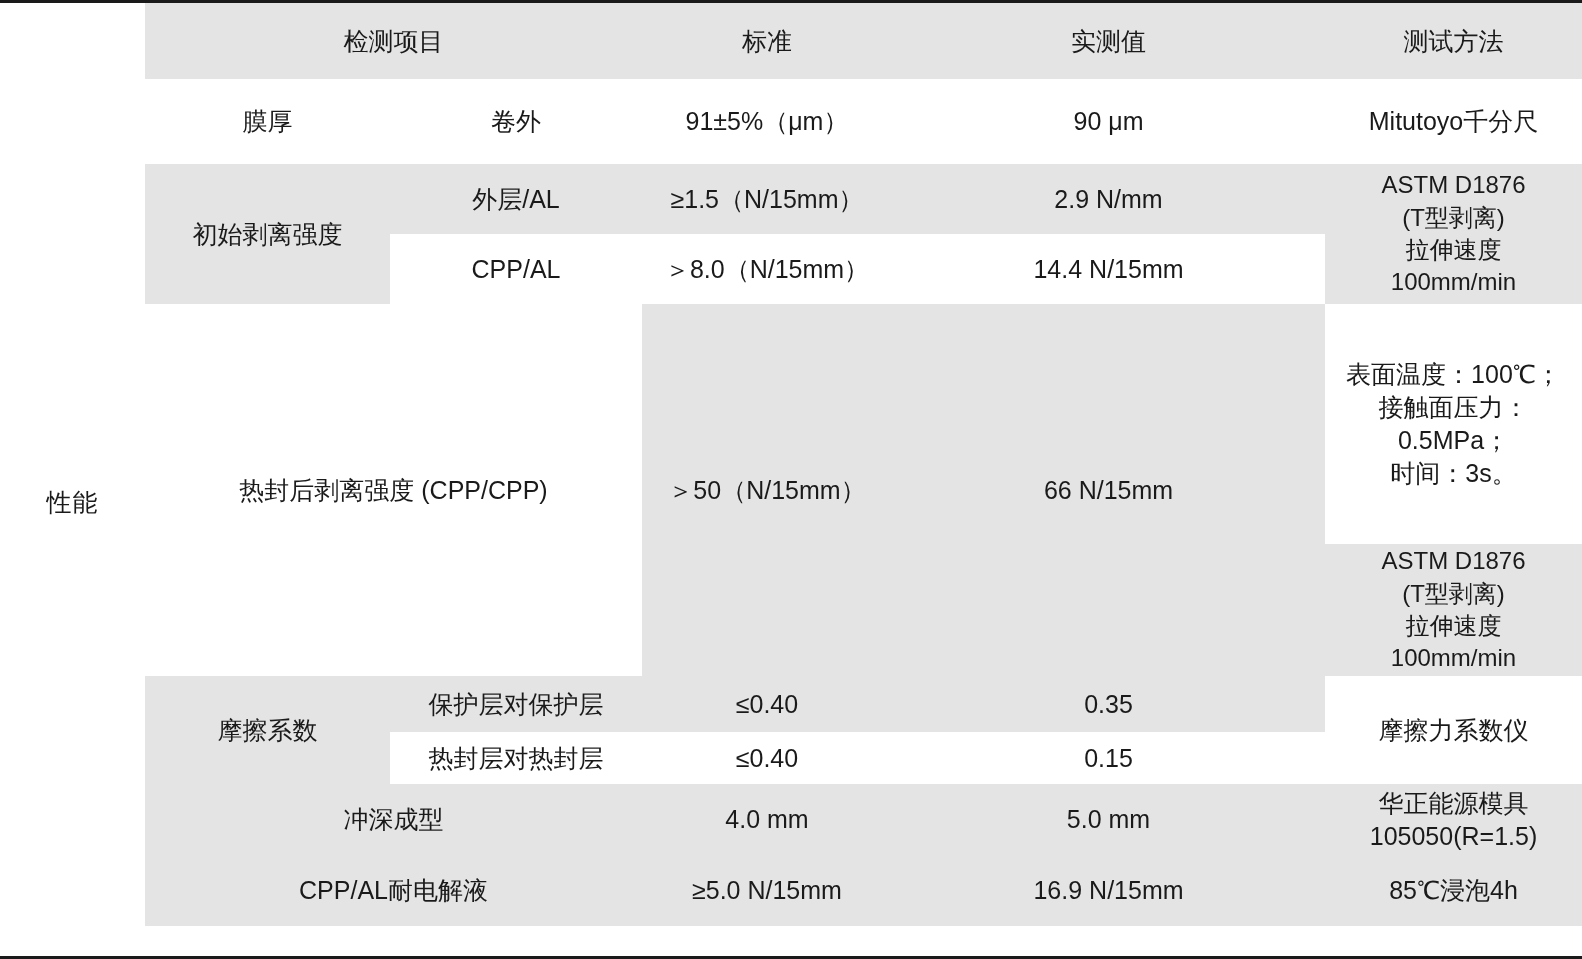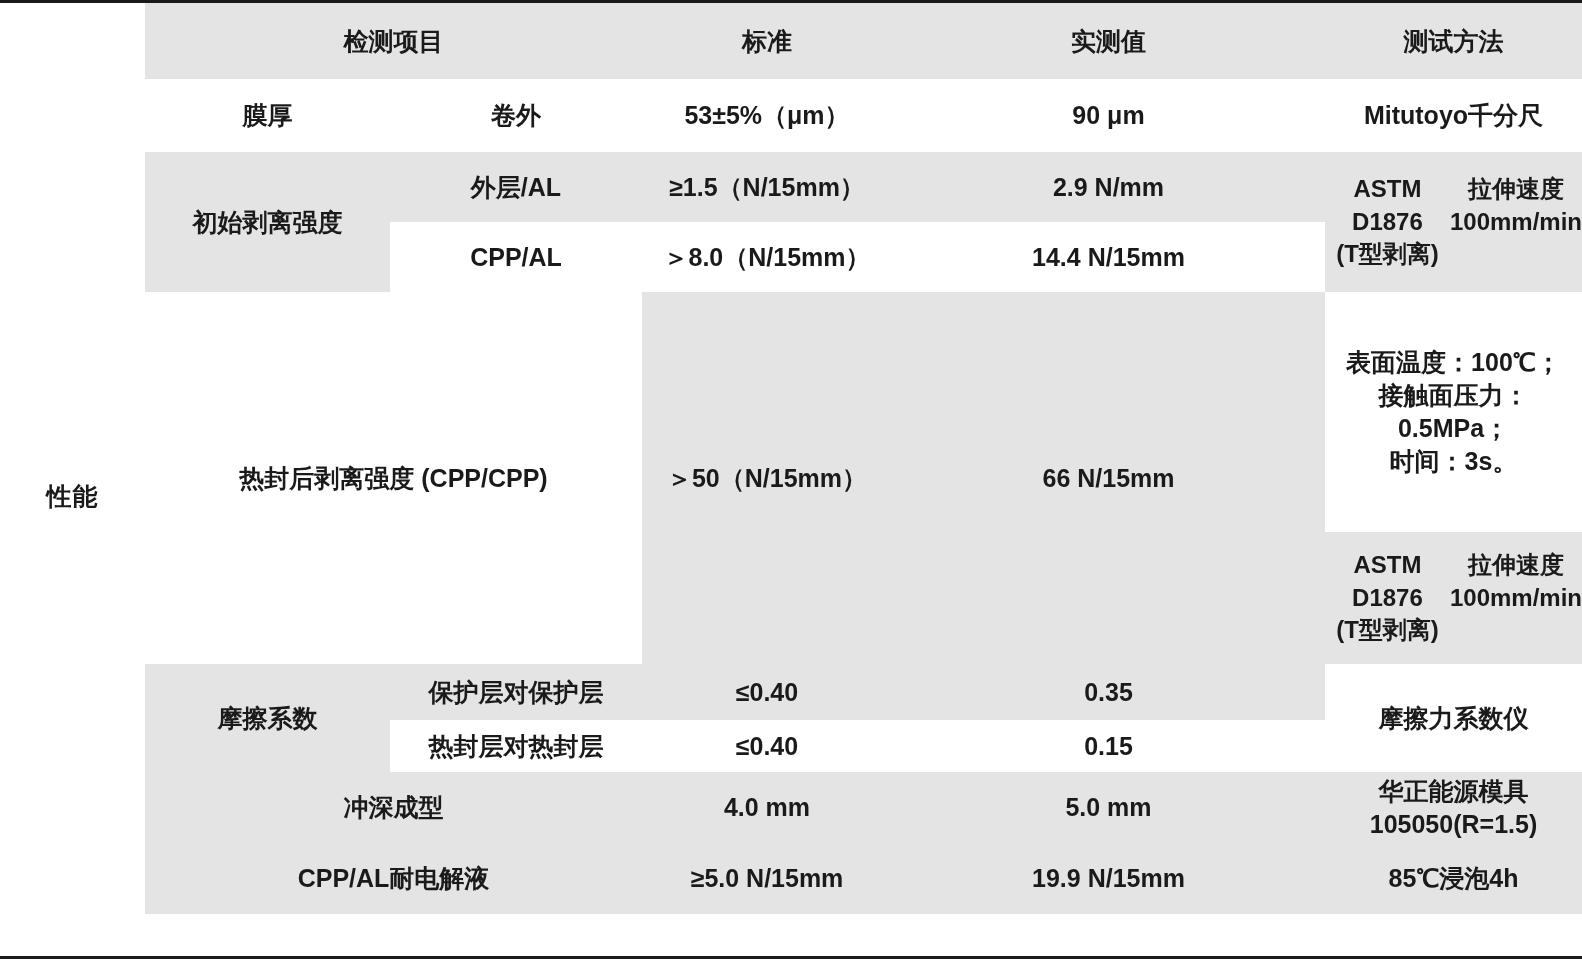--- a/index.html
+++ b/index.html
@@ -32,21 +32,21 @@
     width: 1582px;
     margin: 0;
   }
 
   table.perf td, table.perf th {
     padding: 0;
     margin: 4px;
     border: 0;
     text-align: center;
     vertical-align: middle;
-    font-weight: bold;
+    font-weight: normal;
     font-size: 25px;
     line-height: 1.32;
     color: #1a1a1a;
   }
 
   .shade {
     background: #e4e4e4;
   }
   .white {
     background: #ffffff;
@@ -71,21 +71,23 @@
   }
 
   .small-note {
     font-size: 24px;
     line-height: 1.35;
   }
 
   .method-split {
     display: flex;
     width: 100%;
+    align-items: center;
     justify-content: center;
+    flex-direction: column;
   }
   .method-split > div {
     flex: 1 1 0;
     text-align: center;
     font-size: 24px;
     line-height: 1.35;
   }
 
   .nowrap { white-space: nowrap; }
 </style>
@@ -108,23 +110,23 @@
         <tr>
       <td class="white"></td>
       <td class="shade hdr-cell" colspan="2">检测项目</td>
       <td class="shade hdr-cell">标准</td>
       <td class="shade hdr-cell" colspan="2">实测值</td>
       <td class="shade hdr-cell">测试方法</td>
     </tr>
 
     <tr>
       <td class="white cat-cell" rowspan="9">性能</td>
-      <td class="white" style="height:73px">膜厚</td>
+      <td class="white" style="height:85px">膜厚</td>
       <td class="white sub">卷外</td>
-      <td class="white nowrap">53±5%（μm）</td>
+      <td class="white nowrap">91±5%（μm）</td>
       <td class="white" colspan="2">90 μm</td>
       <td class="white">Mitutoyo千分尺</td>
     </tr>
 
     <tr>
       <td class="shade" rowspan="2">初始剥离强度</td>
       <td class="shade sub" style="height:70px">外层/AL</td>
       <td class="shade nowrap">≥1.5（N/15mm）</td>
       <td class="shade" colspan="2">2.9 N/mm</td>
       <td class="shade" rowspan="2">
@@ -190,18 +192,18 @@
     <tr>
       <td class="shade" colspan="2" style="height:71px">冲深成型</td>
       <td class="shade">4.0 mm</td>
       <td class="shade" colspan="2">5.0 mm</td>
       <td class="shade">华正能源模具105050(R=1.5)</td>
     </tr>
 
     <tr>
       <td class="shade" colspan="2" style="height:71px">CPP/AL耐电解液</td>
       <td class="shade">≥5.0 N/15mm</td>
-      <td class="shade" colspan="2">19.9 N/15mm</td>
+      <td class="shade" colspan="2">16.9 N/15mm</td>
       <td class="shade">85℃浸泡4h</td>
     </tr>
   </tbody>
     </table>
 </div>
 
 </body></html>

